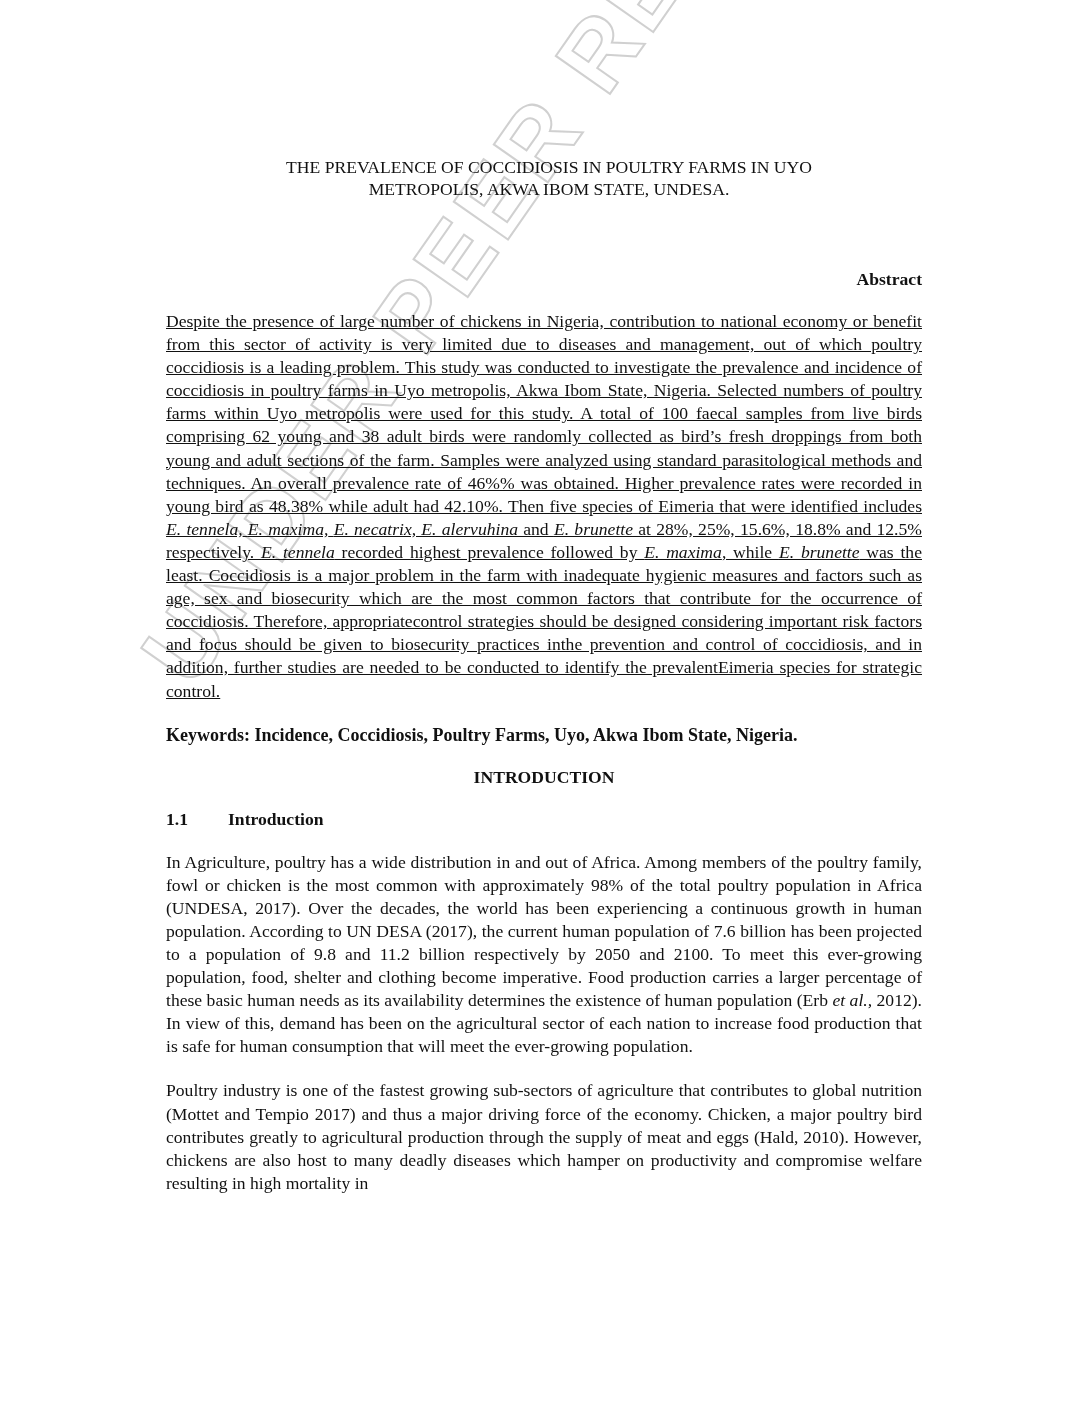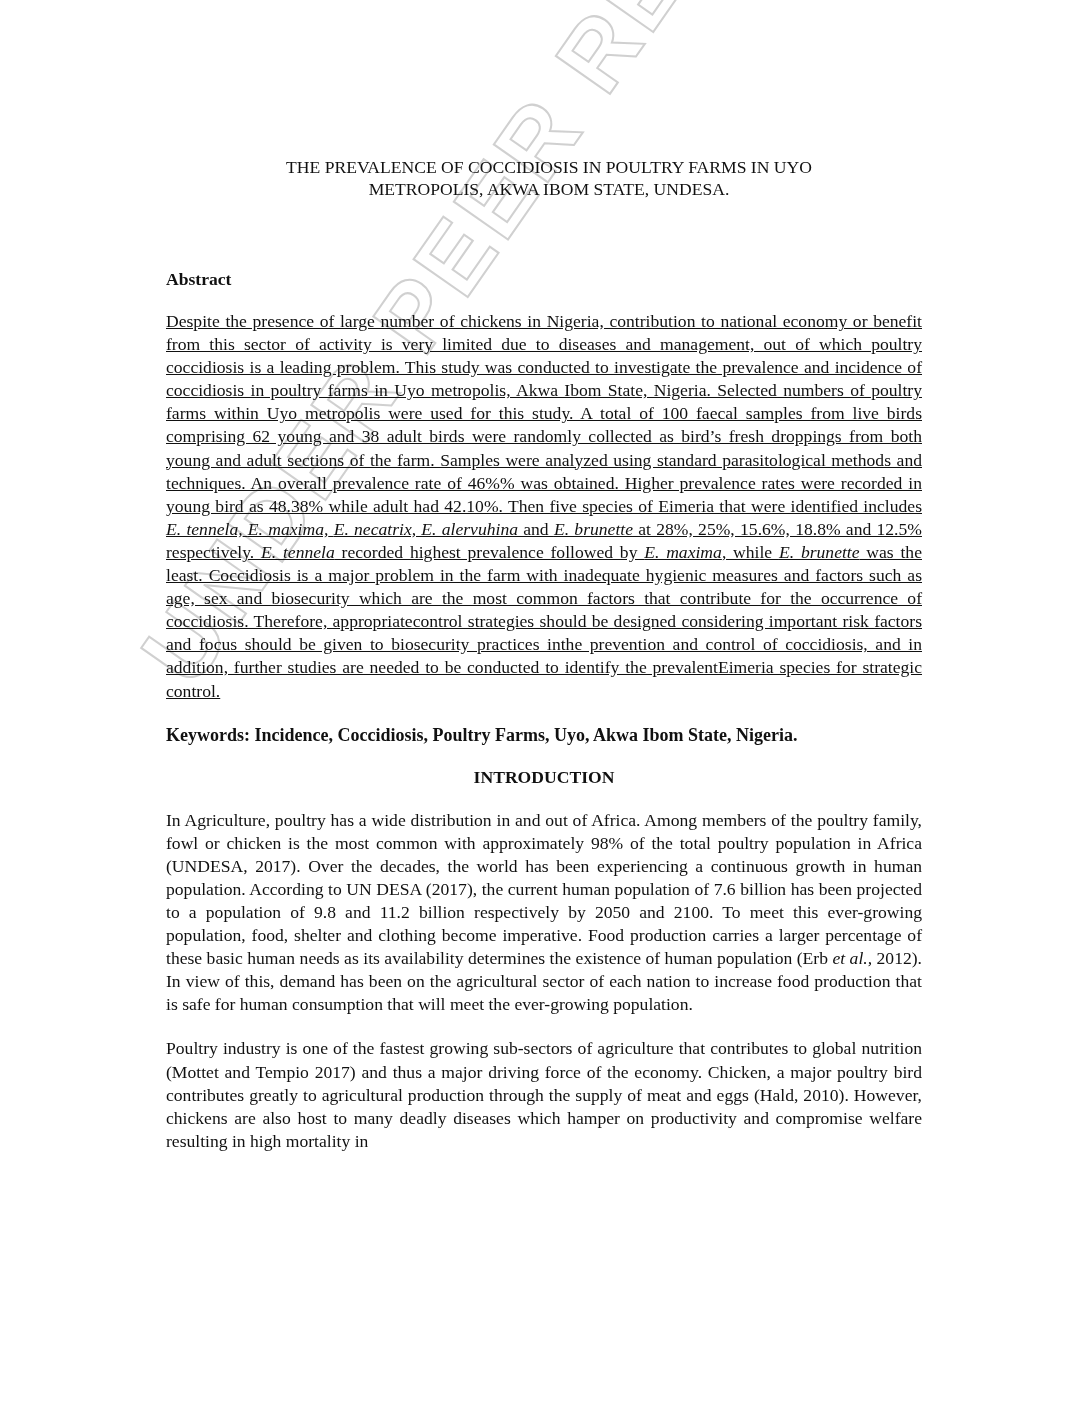--- a/index.html
+++ b/index.html
@@ -30,21 +30,21 @@
     }
     .title {
       text-align: center;
       font-weight: normal;
       font-size: 17.6px;
       line-height: 22px;
       margin: 16px;
       padding-left: 10px;
     }
     .abstract-heading {
-      text-align: left;
+      text-align: right;
       font-weight: bold;
       font-size: 17.6px;
       margin: 68px 0 0 0;
       line-height: 22px;
     }
     p.body {
       font-size: 17.6px;
       line-height: 23.1px;
       text-align: justify;
       margin: 0;
@@ -107,19 +107,23 @@
     </h1>
 
     <h2 class="abstract-heading">Abstract</h2>
 
     <p class="body abstract-text"><span>Despite the presence of large number of chickens in Nigeria, contribution to national economy or benefit from this sector of activity is very limited due to diseases and management, out of which poultry coccidiosis is a leading problem. This study was conducted to investigate the prevalence and incidence of coccidiosis in poultry farms in Uyo metropolis, Akwa Ibom State, Nigeria. Selected numbers of poultry farms within Uyo metropolis were used for this study. A total of 100 faecal samples from live birds comprising 62 young and 38 adult birds were randomly collected as bird’s fresh droppings from both young and adult sections of the farm. Samples were analyzed using standard parasitological methods and techniques. An overall prevalence rate of 46%% was obtained. Higher prevalence rates were recorded in young bird as 48.38% while adult had 42.10%. Then five species of Eimeria that were identified includes </span><i>E. tennela,</i><span> </span><i>E. maxima,</i><span> </span><i>E. necatrix, E. alervuhina</i><span> and </span><i>E. brunette</i><span> at 28%, 25%, 15.6%, 18.8% and 12.5% respectively. </span><i>E. tennela</i><span> recorded highest prevalence followed by </span><i>E. maxima</i><span>, while </span><i>E. brunette</i><span> was the least. Coccidiosis is a major problem in the farm with inadequate hygienic measures and factors such as age, sex and biosecurity which are the most common factors that contribute for the occurrence of coccidiosis. Therefore, appropriatecontrol strategies should be designed considering important risk factors and focus should be given to biosecurity practices inthe prevention and control of coccidiosis, and in addition, further studies are needed to be conducted to identify the prevalentEimeria species for strategic control.</span></p>
 
     <p class="keywords">Keywords: Incidence, Coccidiosis, Poultry Farms, Uyo, Akwa Ibom State, Nigeria.</p>
 
     <h2 class="section-heading">INTRODUCTION</h2>
 
+    <h3 class="subsection">
+      <span class="num">1.1</span>
+      <span>Introduction</span>
+    </h3>
 
     <p class="body intro-p1"><span>In Agriculture, poultry has a wide distribution in and out of Africa. Among members of the poultry family, fowl or chicken is the most common with approximately 98% of the total poultry population in Africa (UNDESA, 2017).  Over the decades, the world has been experiencing a continuous growth in human population. According to UN DESA (2017), the current human population of 7.6 billion has been projected to a population of 9.8 and 11.2 billion respectively by 2050 and 2100. To meet this ever-growing population, food, shelter and clothing become imperative. Food production carries a larger percentage of these basic human needs as its availability determines the existence of human population (Erb </span><i>et al.,</i><span> 2012). In view of this, demand has been on the agricultural sector of each nation to increase food production that is safe for human consumption that will meet the ever-growing population.</span></p>
 
     <p class="body intro-p2">Poultry industry is one of the fastest growing sub-sectors of agriculture that contributes to global nutrition (Mottet and Tempio 2017) and thus a major driving force of the economy. Chicken, a major poultry bird contributes greatly to agricultural production through the supply of meat and eggs (Hald, 2010). However, chickens are also host to many deadly diseases which hamper on productivity and compromise welfare resulting in high mortality in</p>
 
   </div>
 </div>
 
 </body></html>

